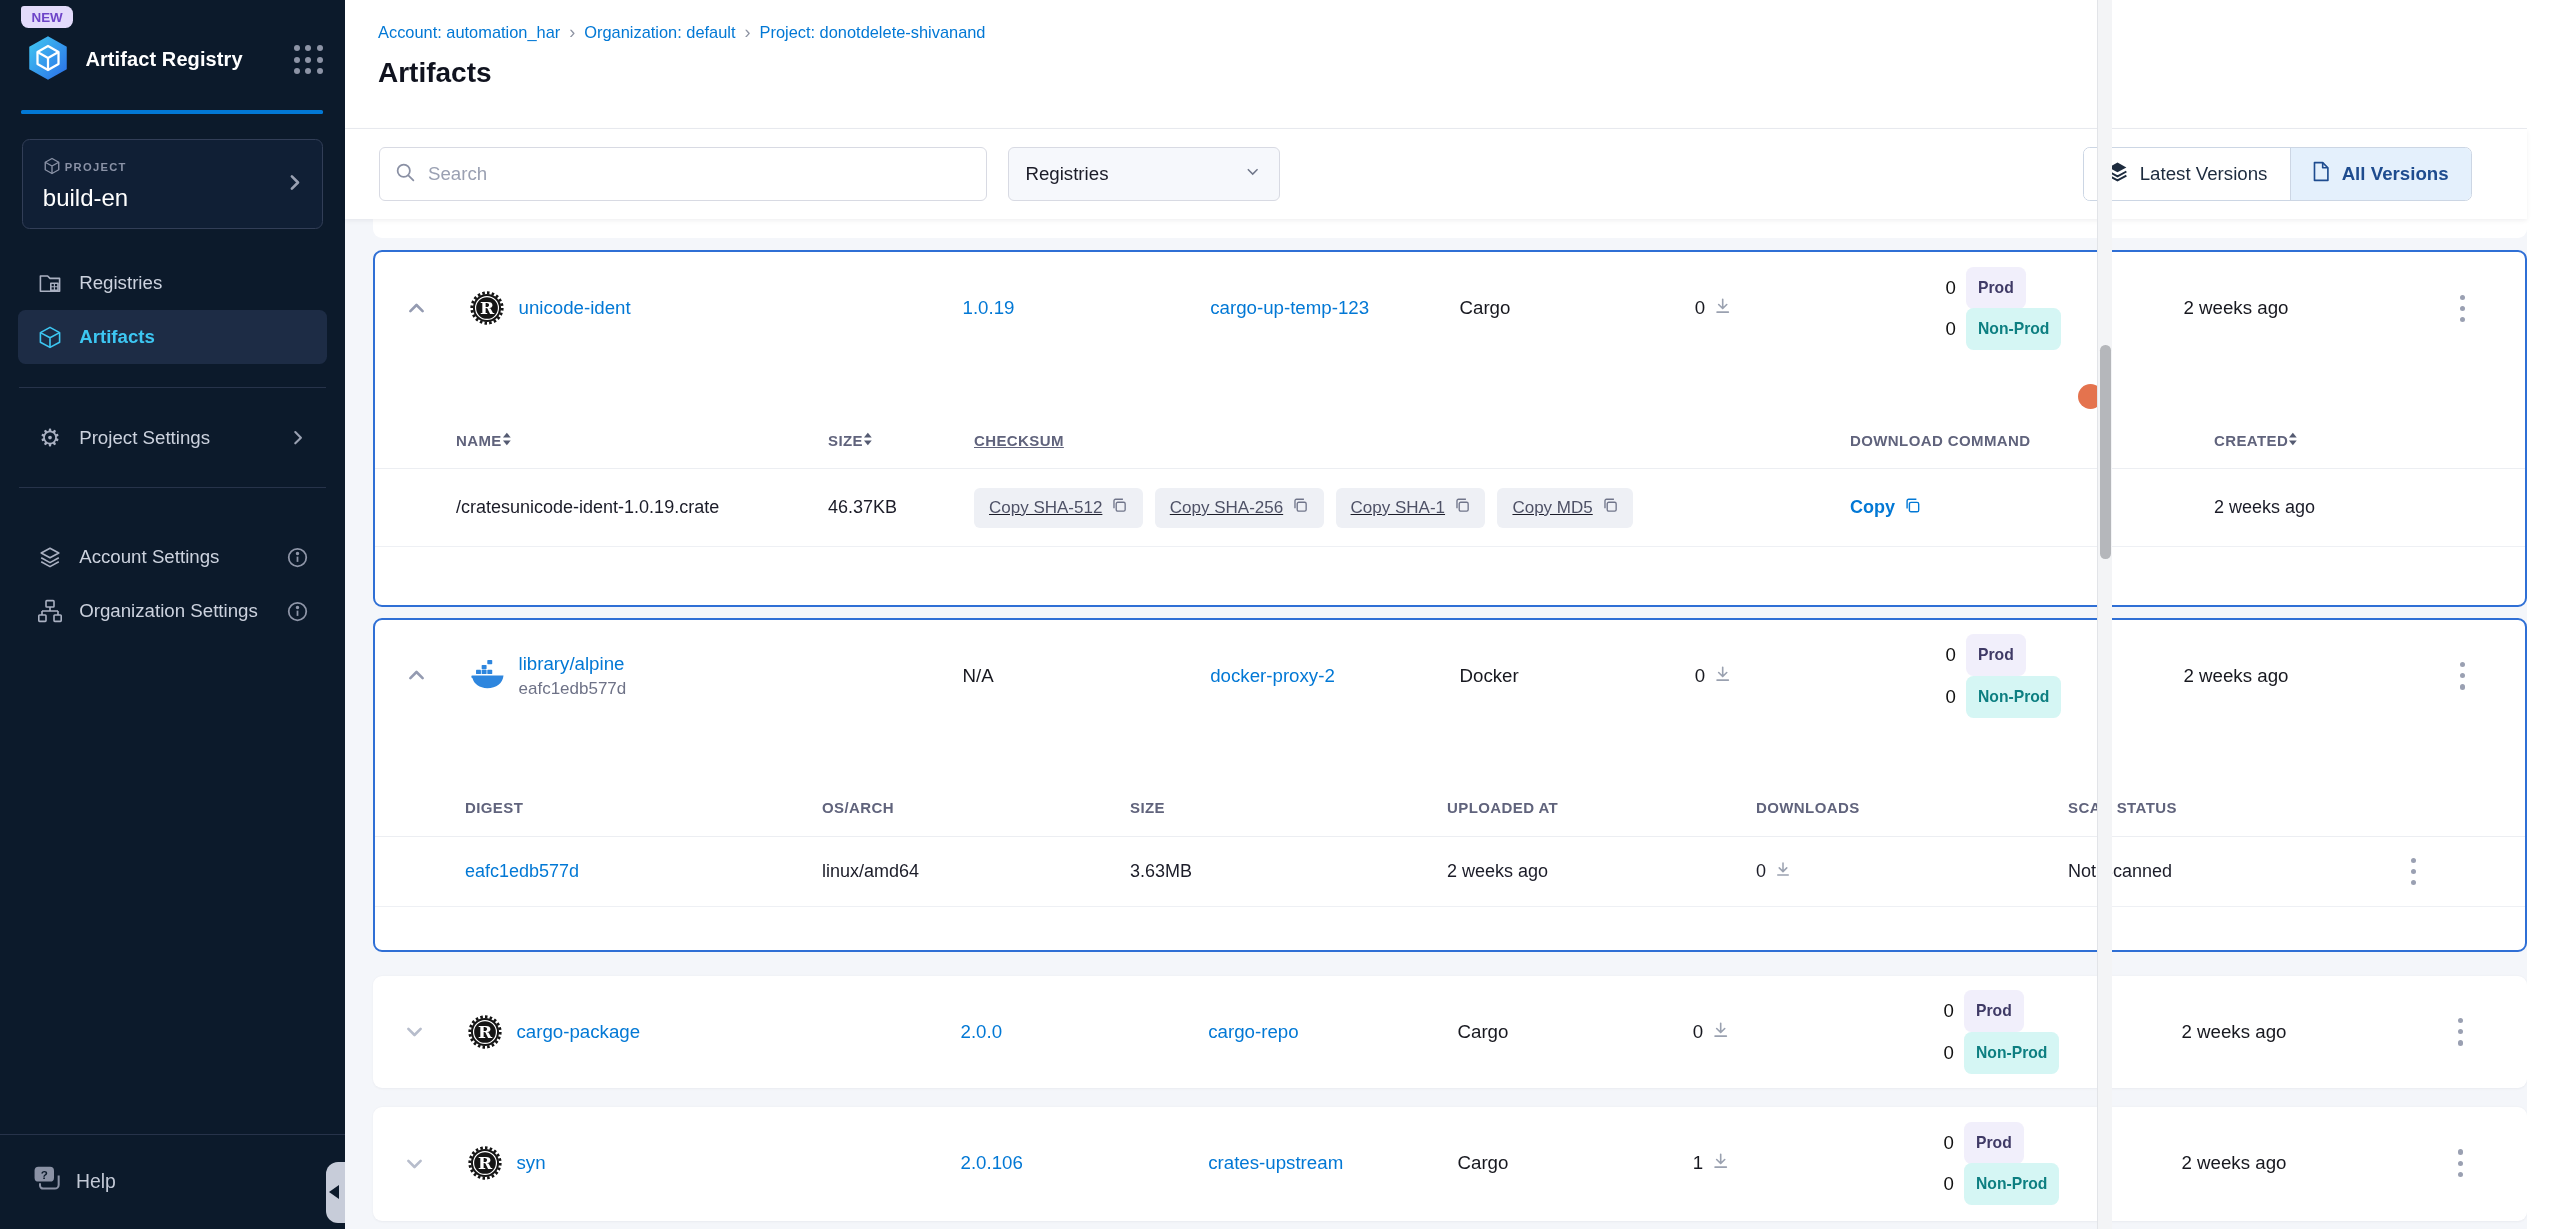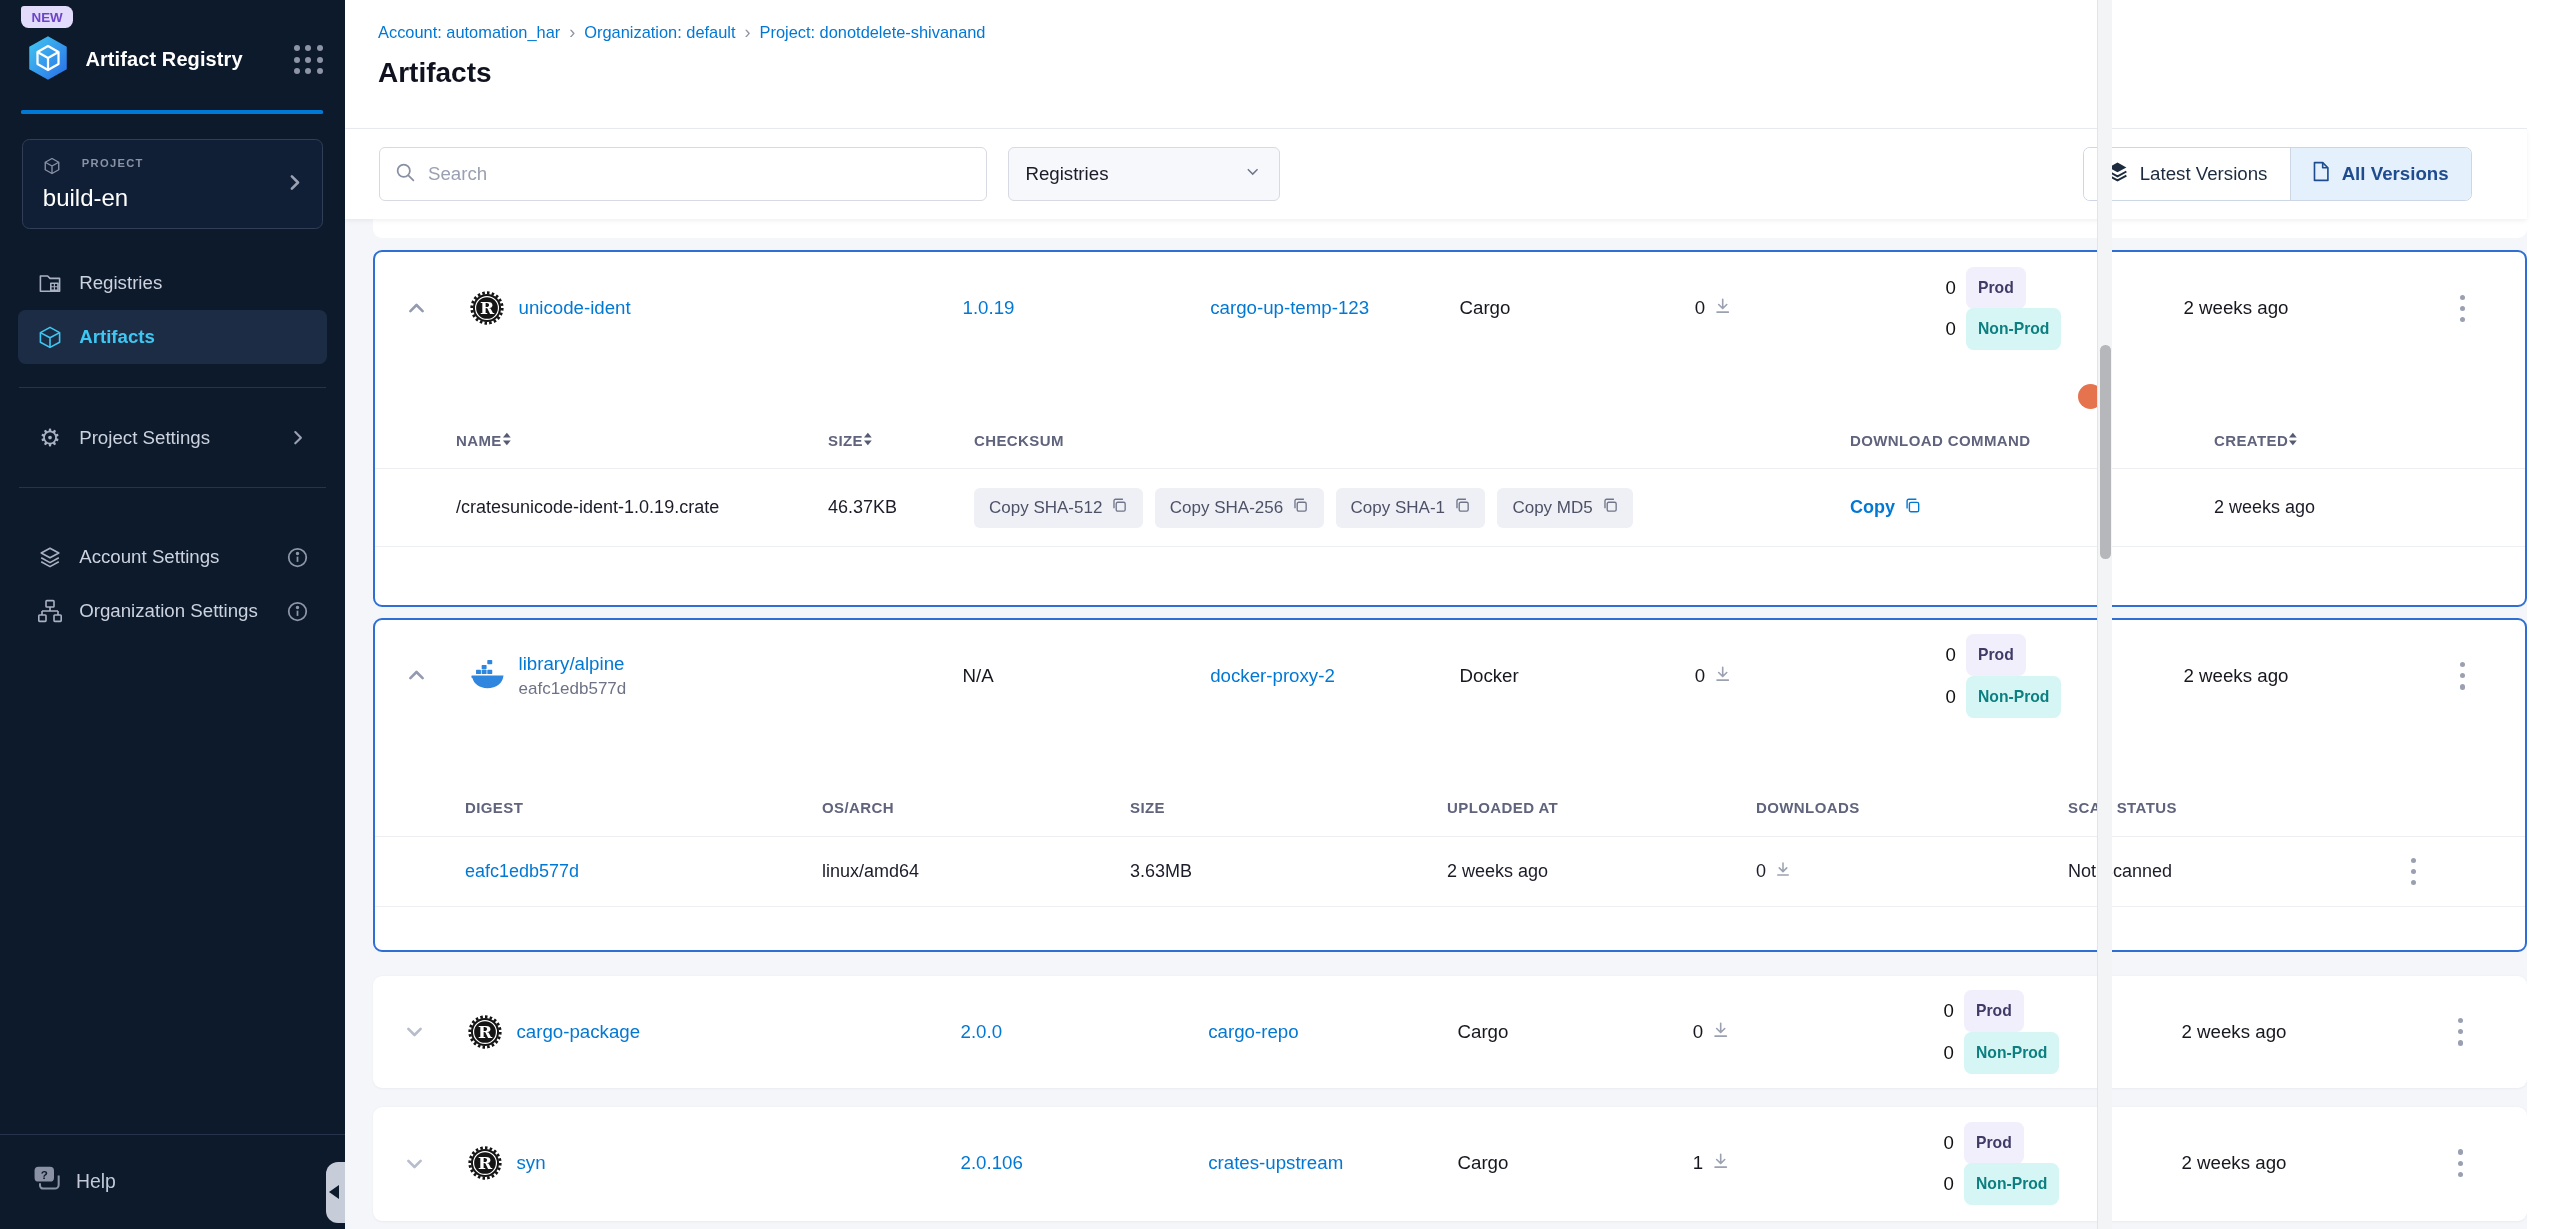--- a/index.html
+++ b/index.html
@@ -12,21 +12,21 @@
     display:flex; flex-direction:column; flex:0 0 345px; }
   .new-badge { position:absolute; top:6px; left:21px; background:#e3dbfb; color:#6d44c8;
     font-weight:700; font-size:13.4px; padding:3.7px 10.5px; border-radius:3px 7.5px 7.5px 7.5px; }
   .brand { display:flex; align-items:center; gap:13.4px; padding:34px 22.4px 0 24px; }
   .brand-title { color:#fff; font-size:20px; font-weight:700; letter-spacing:0.1px; }
   .grid9 { margin-left:auto; display:grid; grid-template-columns:repeat(3,6px); gap:5.2px; cursor:pointer; }
   .grid9 span { width:6px; height:6px; border-radius:50%; background:#8d94a6; }
   .brand-underline { height:3.7px; background:#0278d5; margin:25.4px 22.4px 0 21px; border-radius:1.5px; }
   .project-box { margin:25.4px 22.4px 0 22.4px; background:#101f35; border:1.5px solid #323e57;
     border-radius:7.5px; padding:16.4px 19.4px; position:relative; cursor:pointer; }
-  .project-label-row { display:flex; align-items:flex-start; gap:21px; }
+  .project-label-row { display:flex; align-items:center; gap:4px; }
   .project-label { font-size:11.2px; font-weight:700; letter-spacing:1.3px; color:#8a92a6; }
   .project-name { color:#fff; font-size:24px; margin-top:6px; }
   .project-chev { position:absolute; right:16.4px; top:50%; transform:translateY(-50%); }
   nav { margin-top:27px; }
   .nav-item { display:flex; align-items:center; gap:16.4px; height:54px; margin:0 18px;
     padding:0 19.4px; font-size:18.7px; color:#ccd2de; border-radius:7.5px; cursor:pointer; }
   .nav-item .nav-ic { width:25.4px; display:flex; justify-content:center; }
   .nav-item.active { background:#1d2c45; color:#3dc7f2; font-weight:700; }
   .nav-div { height:1.5px; background:#27334a; margin:22.4px 19.4px; }
   .nav-spacer { height:19.4px; }
@@ -100,21 +100,21 @@
   .kebab i { width:5.2px; height:5.2px; border-radius:50%; background:#9aa0b2; }
 
   .tbl-head { height:105px; display:flex; align-items:flex-end; padding-bottom:19.4px;
     border-bottom:1.5px solid #eceef2; font-size:15px; font-weight:700; color:#60637c; letter-spacing:0.4px; }
   .tbl-row  { display:flex; align-items:center; font-size:18px; color:#1b1c28;
     border-bottom:1.5px solid #eef0f4; }
   .ftr { height:78px; } .dtr { height:70px; }
   .th-sort { display:inline-flex; align-items:center; cursor:pointer; }
   .ft-a { flex:0 0 453px; padding-left:81px; }
   .ft-b { flex:0 0 143px; }
-  .ft-c { flex:0 0 879px; padding-left:3px; display:flex; gap:12px; align-items:center; }
+  .ft-c { flex:0 0 879px; padding-left:3px; display:flex; gap:12px; align-items:center;text-decoration:underline; }
   .ft-d { flex:0 0 364px; }
   .ft-e { flex:1; }
   .dt-a { flex:0 0 447px; padding-left:90px; }
   .dt-b { flex:0 0 308px; } .dt-c { flex:0 0 317px; } .dt-d { flex:0 0 309px; }
   .dt-e { flex:0 0 312px; display:flex; align-items:center; gap:7.5px; }
   .dt-f { flex:0 0 335px; } .dt-g { flex:1; }
   .copy-btn { display:inline-flex; align-items:center; gap:9px; height:40px; padding:0 15px;
     background:#eef0f5; border:none; border-radius:6px; font-size:17px; color:#4e5166;
     font-family:"Liberation Sans",sans-serif; cursor:pointer; }
   .copy-link { display:inline-flex; align-items:center; gap:9px; color:#0278d5;

